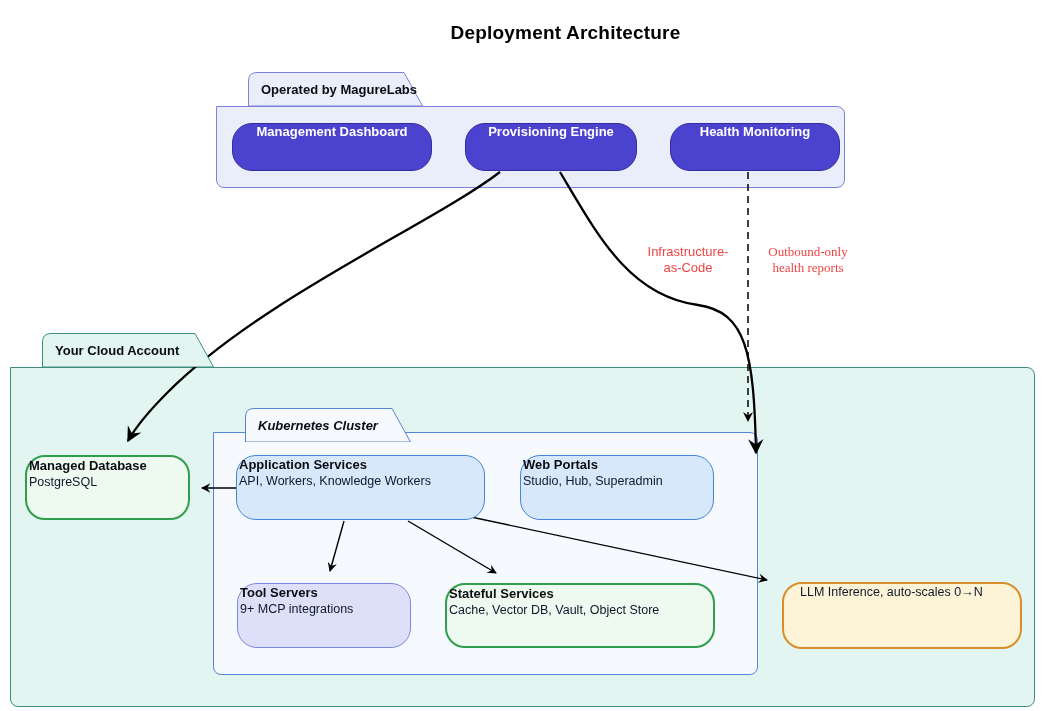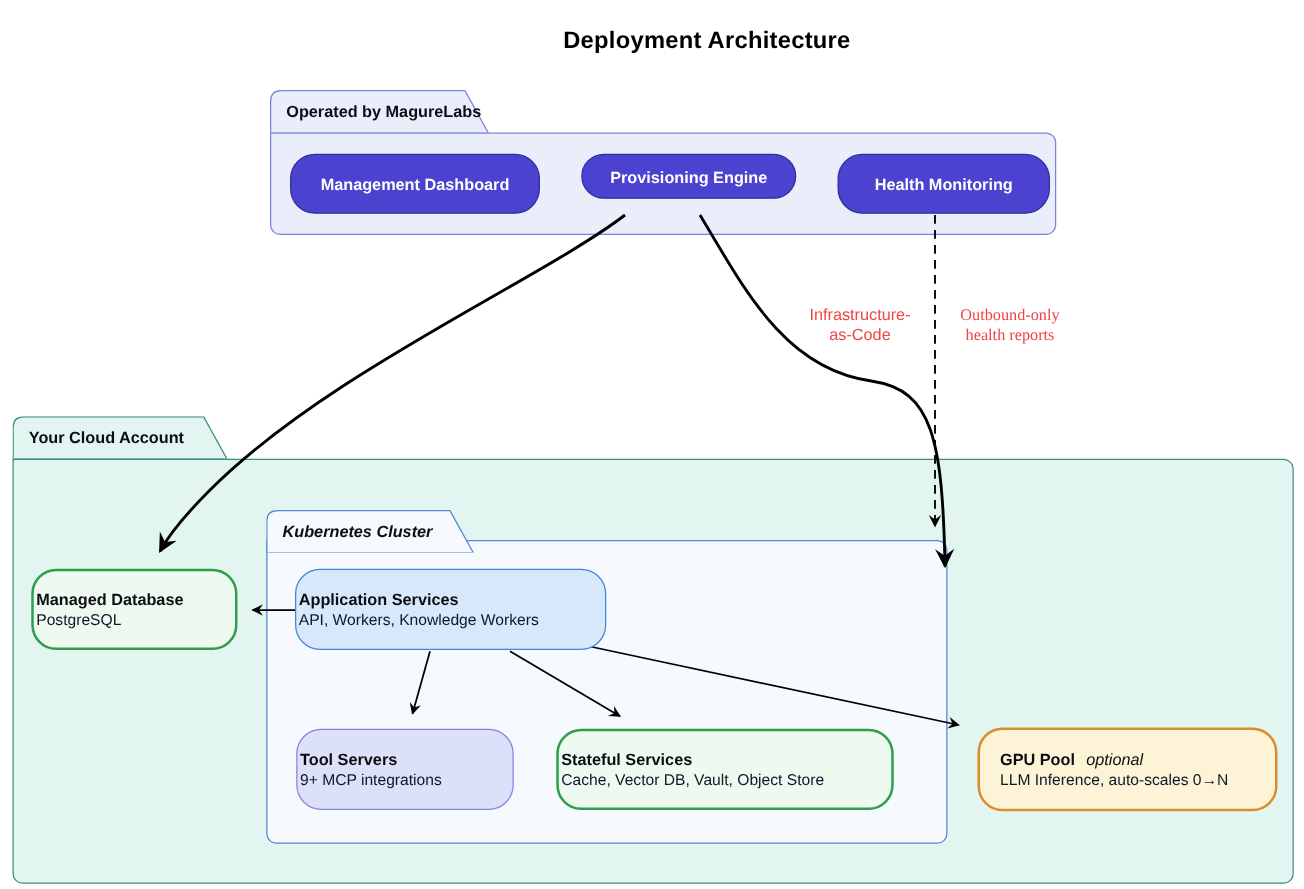--- a/index.html
+++ b/index.html
@@ -11,47 +11,47 @@
   .page-title{
     left:0;top:22px;width:1043px;text-align:center;
     font-size:19px;font-weight:bold;color:#000;letter-spacing:.2px;padding-left:44px;
   }
   
   .cluster-body{position:absolute;box-sizing:border-box;border-radius:0 8px 8px 8px;}
   .body-operator{left:216px;top:106px;width:629px;height:82px;background:#eaeefb;border:1px solid #7a82dc;}
   .body-cloud{left:10px;top:367px;width:1025px;height:340px;background:#e2f5f0;border:1px solid #3e8e7f;}
   .body-k8s{left:213px;top:432px;width:545px;height:243px;background:#f6f9fd;border:1px solid #5585d6;z-index:2;}
   
-  .cluster-tab{position:absolute;height:34px;z-index:4;}
+  .cluster-tab{position:absolute;height:34px;z-index:4;margin-left:32px;}
   .cluster-tab svg{position:absolute;left:0;top:0;display:block;}
   .cluster-tab .tab-label{
     position:absolute;left:13px;top:50%;transform:translateY(-50%);
     font-size:13px;font-weight:bold;color:#0b0d12;white-space:nowrap;
   }
   .tab-operator{left:216px;top:72px;width:175px;}
   .tab-cloud{left:10px;top:333px;width:172px;}
   .tab-k8s{left:213px;top:408px;width:166px;font-style:italic;}
   
   .node{
     position:absolute;box-sizing:border-box;border-radius:20px;z-index:5;
-    display:flex;flex-direction:column;justify-content:center;
+    display:flex;flex-direction:column;justify-content:flex-start;
   }
   .node-purple{
     background:#4b42d0;border:1.5px solid #322d9e;color:#ffffff;
     align-items:center;font-weight:bold;font-size:13px;text-align:center;
   }
   .node-two-line{padding-left:2px;padding-right:6px;}
   .node-title{font-weight:bold;font-size:13px;line-height:17px;color:#0b0d12;}
   .node-sub{font-size:12.5px;line-height:17px;color:#0f172a;white-space:nowrap;}
   .node-blue{background:#d7e8fb;border:1.5px solid #4285d9;}
   .node-lavender{background:#dde0f9;border:1.5px solid #7d87dd;}
   .node-green{background:#eefaf0;border:2px solid #2f9e4d;}
   .node-gpu{background:#fdf4d7;border:2px solid #d98e2b;padding-left:16px;}
   .n-mgmt{left:232px;top:123px;width:200px;height:48px;}
-  .n-prov{left:465px;top:123px;width:172px;height:36px;}
+  .n-prov{left:465px;top:123px;width:172px;height:48px;}
   .n-health{left:670px;top:123px;width:170px;height:48px;}
   .n-db{left:25px;top:455px;width:165px;height:65px;}
   .n-app{left:236px;top:455px;width:249px;height:65px;}
   .n-web{left:520px;top:455px;width:194px;height:65px;}
   .n-tools{left:237px;top:583px;width:174px;height:65px;}
   .n-state{left:445px;top:583px;width:270px;height:65px;}
   .n-gpu{left:782px;top:582px;width:240px;height:67px;}
   .gpu-tag{font-style:italic;font-weight:normal;margin-left:9px;font-size:13px;}
   
   .edges{position:absolute;left:0;top:0;z-index:3;pointer-events:none;}
@@ -130,31 +130,32 @@
   <div class="node node-green node-two-line n-db">
     <div class="node-title">Managed Database</div>
     <div class="node-sub">PostgreSQL</div>
   </div>
 
   <div class="node node-blue node-two-line n-app">
     <div class="node-title">Application Services</div>
     <div class="node-sub">API, Workers, Knowledge Workers</div>
   </div>
 
+  <div class="node node-blue node-two-line n-web">
+    <div class="node-title">Web Portals</div>
+    <div class="node-sub">Studio, Hub, Superadmin</div>
+  </div>
 
   <div class="node node-lavender node-two-line n-tools">
     <div class="node-title">Tool Servers</div>
     <div class="node-sub">9+ MCP integrations</div>
   </div>
 
   <div class="node node-green node-two-line n-state">
     <div class="node-title">Stateful Services</div>
     <div class="node-sub">Cache, Vector DB, Vault, Object Store</div>
   </div>
 
   <div class="node node-gpu n-gpu">
-    <div class="node-title">
-      <span>GPU Pool</span><span class="gpu-tag">optional</span>
-    </div>
     <div class="node-sub">LLM Inference, auto-scales 0→N</div>
   </div>
 
 </div>
 
 </body></html>

